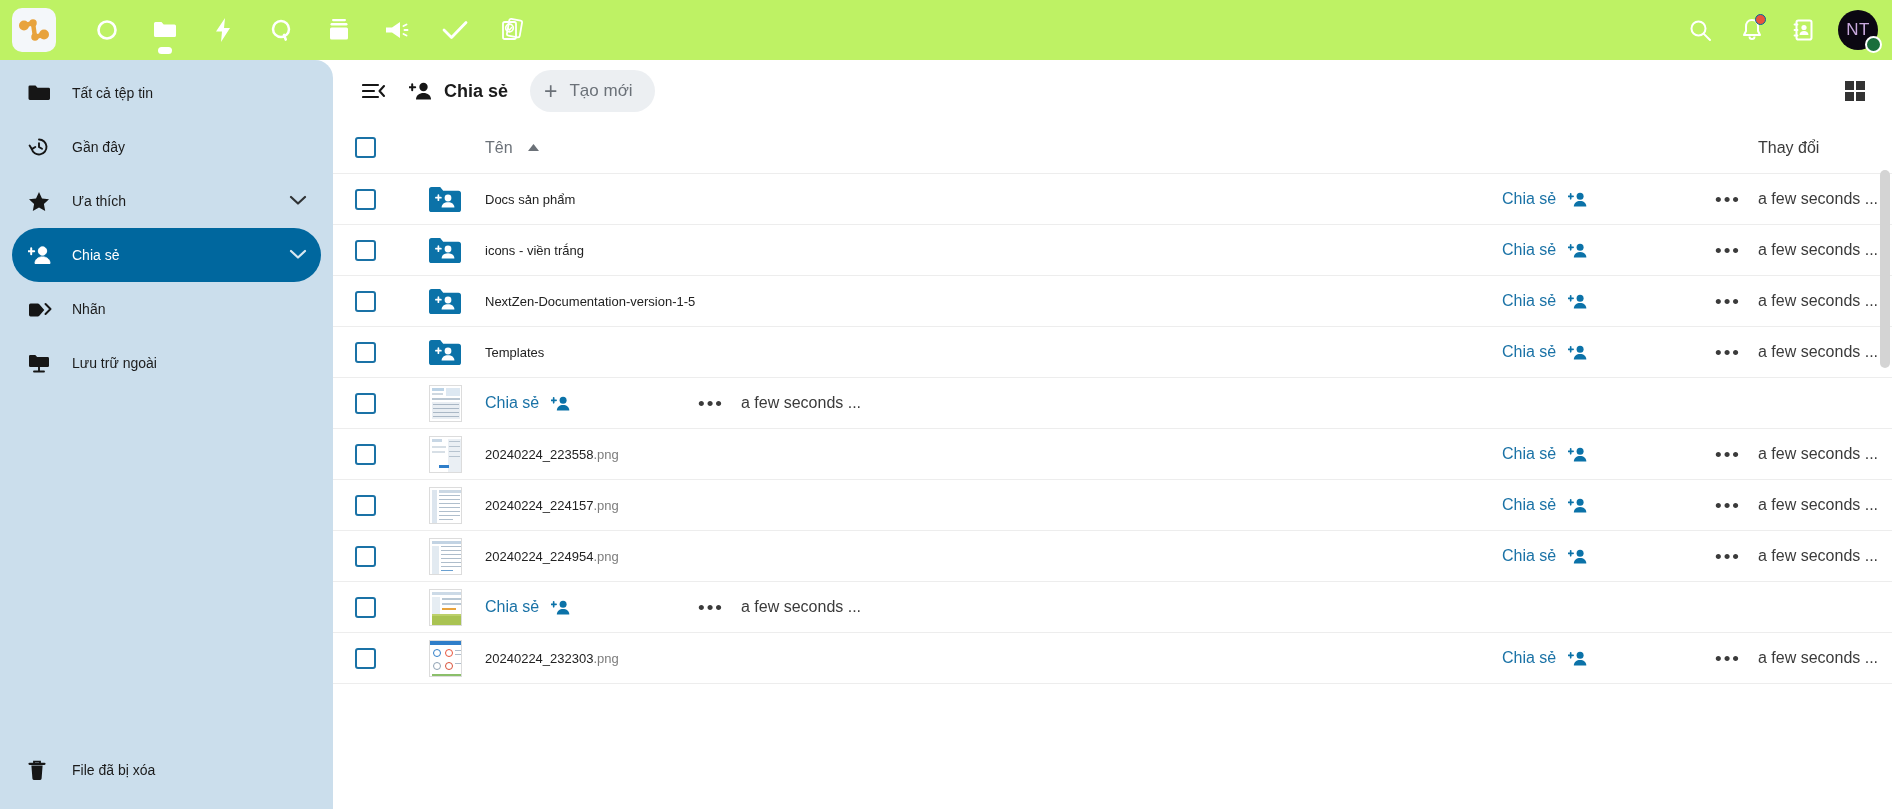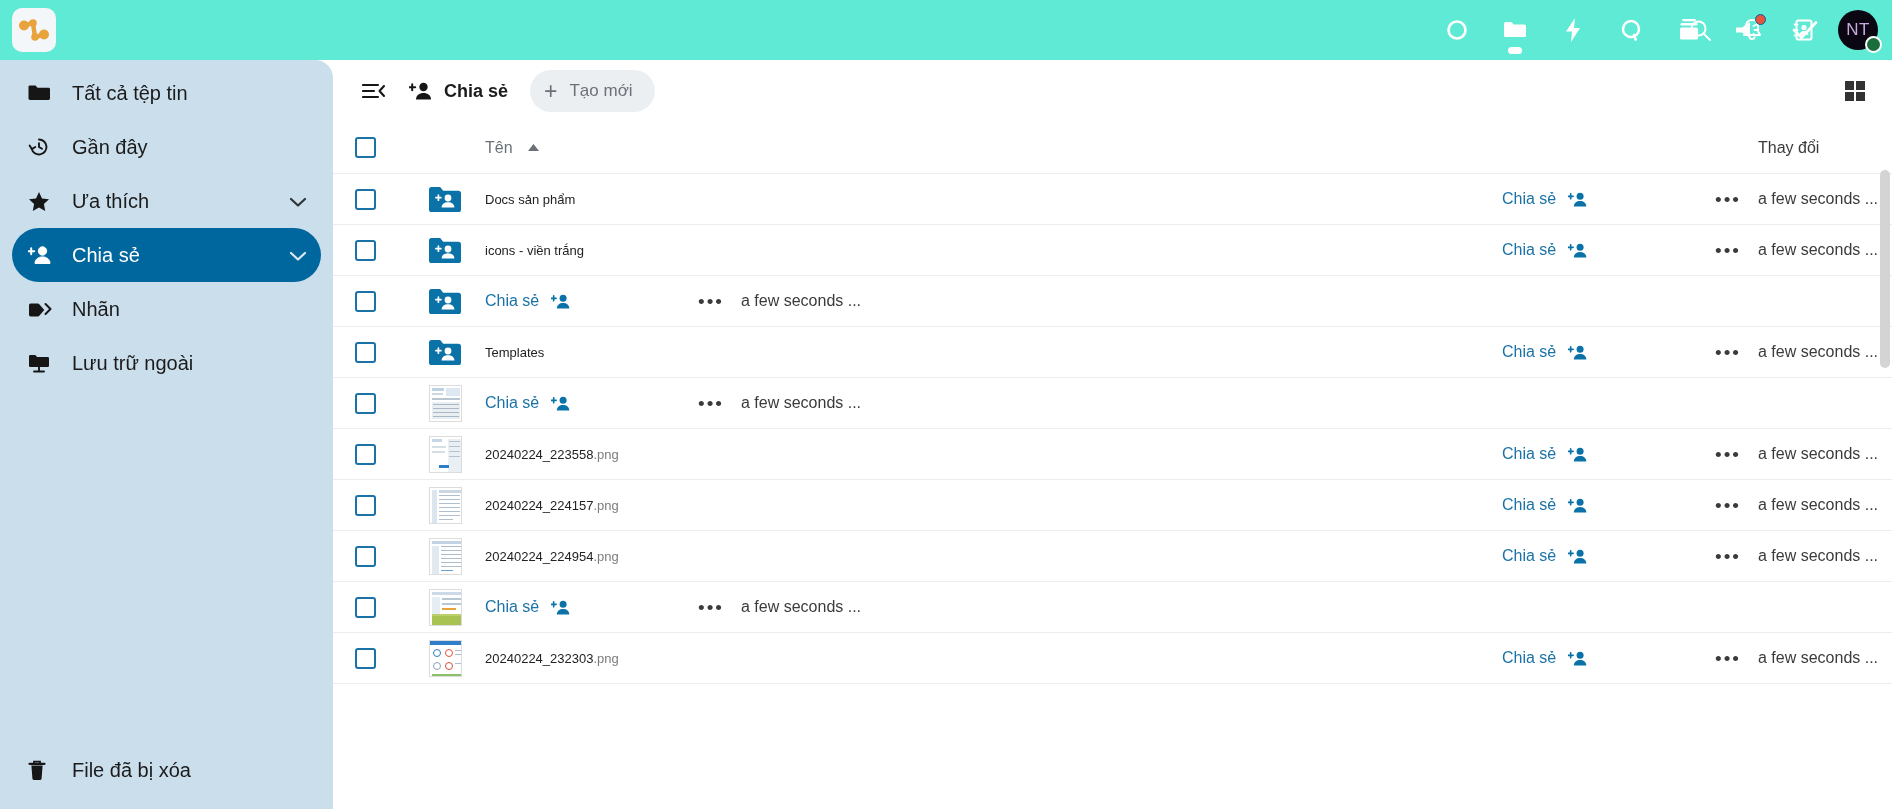--- a/index.html
+++ b/index.html
@@ -7,22 +7,22 @@
     width: 1892px; height: 809px;
     overflow: hidden;
     font-family: "Liberation Sans", sans-serif;
     background: #ffffff;
   }
   body { position: relative; }
 
   
   .topbar {
     position: absolute; top: 0; left: 0; width: 1892px; height: 60px;
-    background: #5eead4;
-    display: flex; align-items: center; justify-content: space-between;
+    background: #bef264;
+    display: flex; align-items: center;
   }
   .logo-tile {
     width: 44px; height: 44px; margin-left: 12px;
     background: #f4f7fa; border-radius: 10px;
     display: flex; align-items: center; justify-content: center;
     flex: none;
   }
   .nav-icons { display: flex; align-items: center; margin-left: 22px; }
   .nav-item {
     width: 58px; height: 60px; display: flex; align-items: center;
@@ -64,21 +64,21 @@
     position: absolute; top: 60px; left: 0; width: 333px; height: 749px;
     background: #cbdeec;
     border-top-right-radius: 18px;
     padding-top: 6px;
     overflow: hidden;
   }
   .side-list { padding: 0 12px; }
   .side-item {
     display: flex; align-items: center; height: 54px;
     padding: 0 14px 0 16px; border-radius: 27px; cursor: pointer;
-    color: #1b1b1b; font-size: 20px;
+    color: #1b1b1b; font-size: 14px;
   }
   .side-item .ico {
     width: 30px; display: flex; align-items: center; justify-content: flex-start;
     flex: none;
   }
   .side-item .lbl { margin-left: 14px; flex: 1; }
   .side-item .chev { flex: none; opacity: .85; }
   .side-item.active { background: #00679e; color: #ffffff; }
   .side-item.active svg { fill: #ffffff; stroke: #ffffff; }
 
@@ -478,20 +478,23 @@
      </div>
      <div class="col-icon">
           <span class="folder-ico">
 <svg width="32" height="27" viewBox="0 0 32 27">
   <path d="M0 3.6A2.6 2.6 0 0 1 2.6 1h8.6l3 3.7h15.2A2.6 2.6 0 0 1 32 7.3v16.1A2.6 2.6 0 0 1 29.4 26H2.6A2.6 2.6 0 0 1 0 23.4z" fill="#0b72a8"></path>
   <circle cx="19" cy="12" r="3.4" fill="#ffffff"></circle>
   <path d="M12.6 21.5c0-3.4 2.8-5.3 6.4-5.3s6.4 1.9 6.4 5.3z" fill="#ffffff"></path>
   <path d="M9.4 9.2v5 M6.9 11.7h5" stroke="#ffffff" stroke-width="1.7" stroke-linecap="round"></path>
 </svg></span>
         </div>
+     <div class="col-name">
+        <span class="fname">NextZen-Documentation-version-1-5<span class="ext"></span></span>
+     </div>
      <div class="col-actions">
         <span class="share-link">Chia sẻ</span>
         <span class="share-ico">
 <svg width="20" height="17" viewBox="0 0 24 20">
   <circle cx="14.5" cy="6" r="4.2" fill="#0b72a8"></circle>
   <path d="M7 18.5 c0-4.3 3.4-6.6 7.5-6.6 s7.5 2.3 7.5 6.6 z" fill="#0b72a8"></path>
   <path d="M3.2 3.2 v6 M0.2 6.2 h6" stroke="#0b72a8" stroke-width="2" stroke-linecap="round"></path>
 </svg>
           </span>
      </div>

